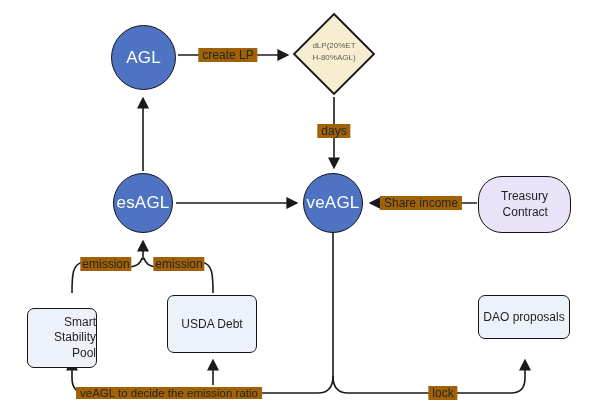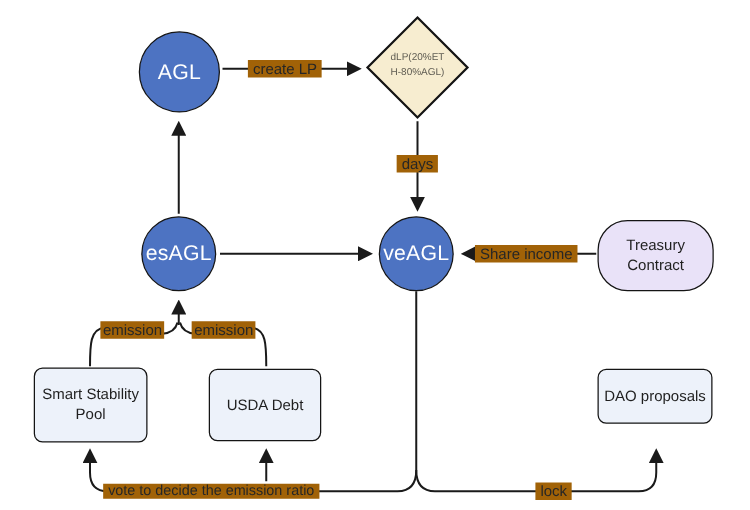--- a/index.html
+++ b/index.html
@@ -15,21 +15,21 @@
   .pill{border-radius:24px;background:#e9e2f8;font-size:12px;line-height:1.3;color:#1f1f1f;}
   .edge-label{
     position:absolute;transform:translate(-50%,-50%);background:#a16207;
     padding:0 4px;font-size:12px;white-space:nowrap;color:#262626;
   }
   .edge-label.small{font-size:11.5px;}
   .diamond-text{
     position:absolute;left:294px;top:40px;width:80px;text-align:center;
     font-size:8px;line-height:1.45;color:#5f5c52;
   }
-  .two-line{line-height:1.3;}
+  .two-line{line-height:1.3;text-align:right;}
 </style>
 </head>
 <body>
 
 <div class="canvas">
 
   <svg class="edges" width="600" height="408" viewBox="0 0 600 408">
     <defs>
       <marker id="arr" viewBox="0 0 10 10" refX="8" refY="5" markerWidth="7.5" markerHeight="7.5" orient="auto-start-reverse">
         <path d="M0,0 L10,5 L0,10 z" fill="#1a1a1a"></path>
@@ -79,34 +79,34 @@
     <span>veAGL</span>
   </div>
 
   <div class="node pill" style="left:478px;top:176px;width:93px;height:57px;">
     <div class="two-line">
       <div>Treasury</div>
       <div>Contract</div>
     </div>
   </div>
 
-  <div class="node box" style="left:27px;top:294px;width:91px;height:60px;">
+  <div class="node box" style="left:27px;top:308px;width:70px;height:60px;">
     <div class="two-line">
       <div>Smart Stability</div>
       <div>Pool</div>
     </div>
   </div>
   <div class="node box" style="left:167px;top:295px;width:90px;height:58px;">
     <span>USDA Debt</span>
   </div>
   <div class="node box" style="left:478px;top:295px;width:92px;height:44px;">
     <span>DAO proposals</span>
   </div>
 
   <div class="edge-label" style="left:228px;top:55px;">create LP</div>
   <div class="edge-label" style="left:334px;top:131px;">days</div>
   <div class="edge-label" style="left:421px;top:203px;">Share income</div>
   <div class="edge-label" style="left:106px;top:264px;padding:0 2px;">emission</div>
   <div class="edge-label" style="left:179px;top:264px;padding:0 2px;">emission</div>
-  <div class="edge-label small" style="left:169px;top:393px;">vote to decide the emission ratio</div>
+  <div class="edge-label small" style="left:169px;top:393px;">veAGL to decide the emission ratio</div>
   <div class="edge-label" style="left:443px;top:393px;">lock</div>
 
 </div>
 
 </body></html>

